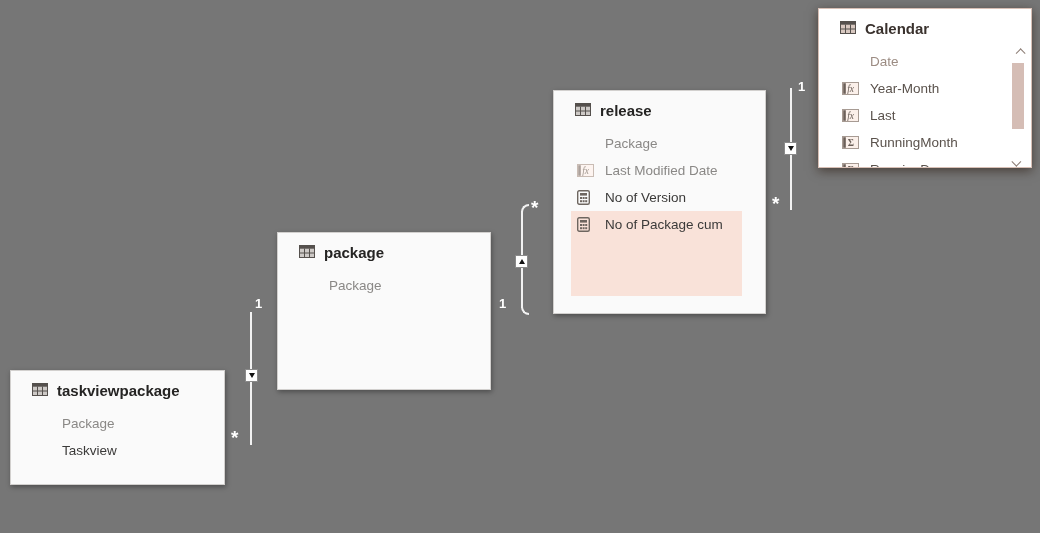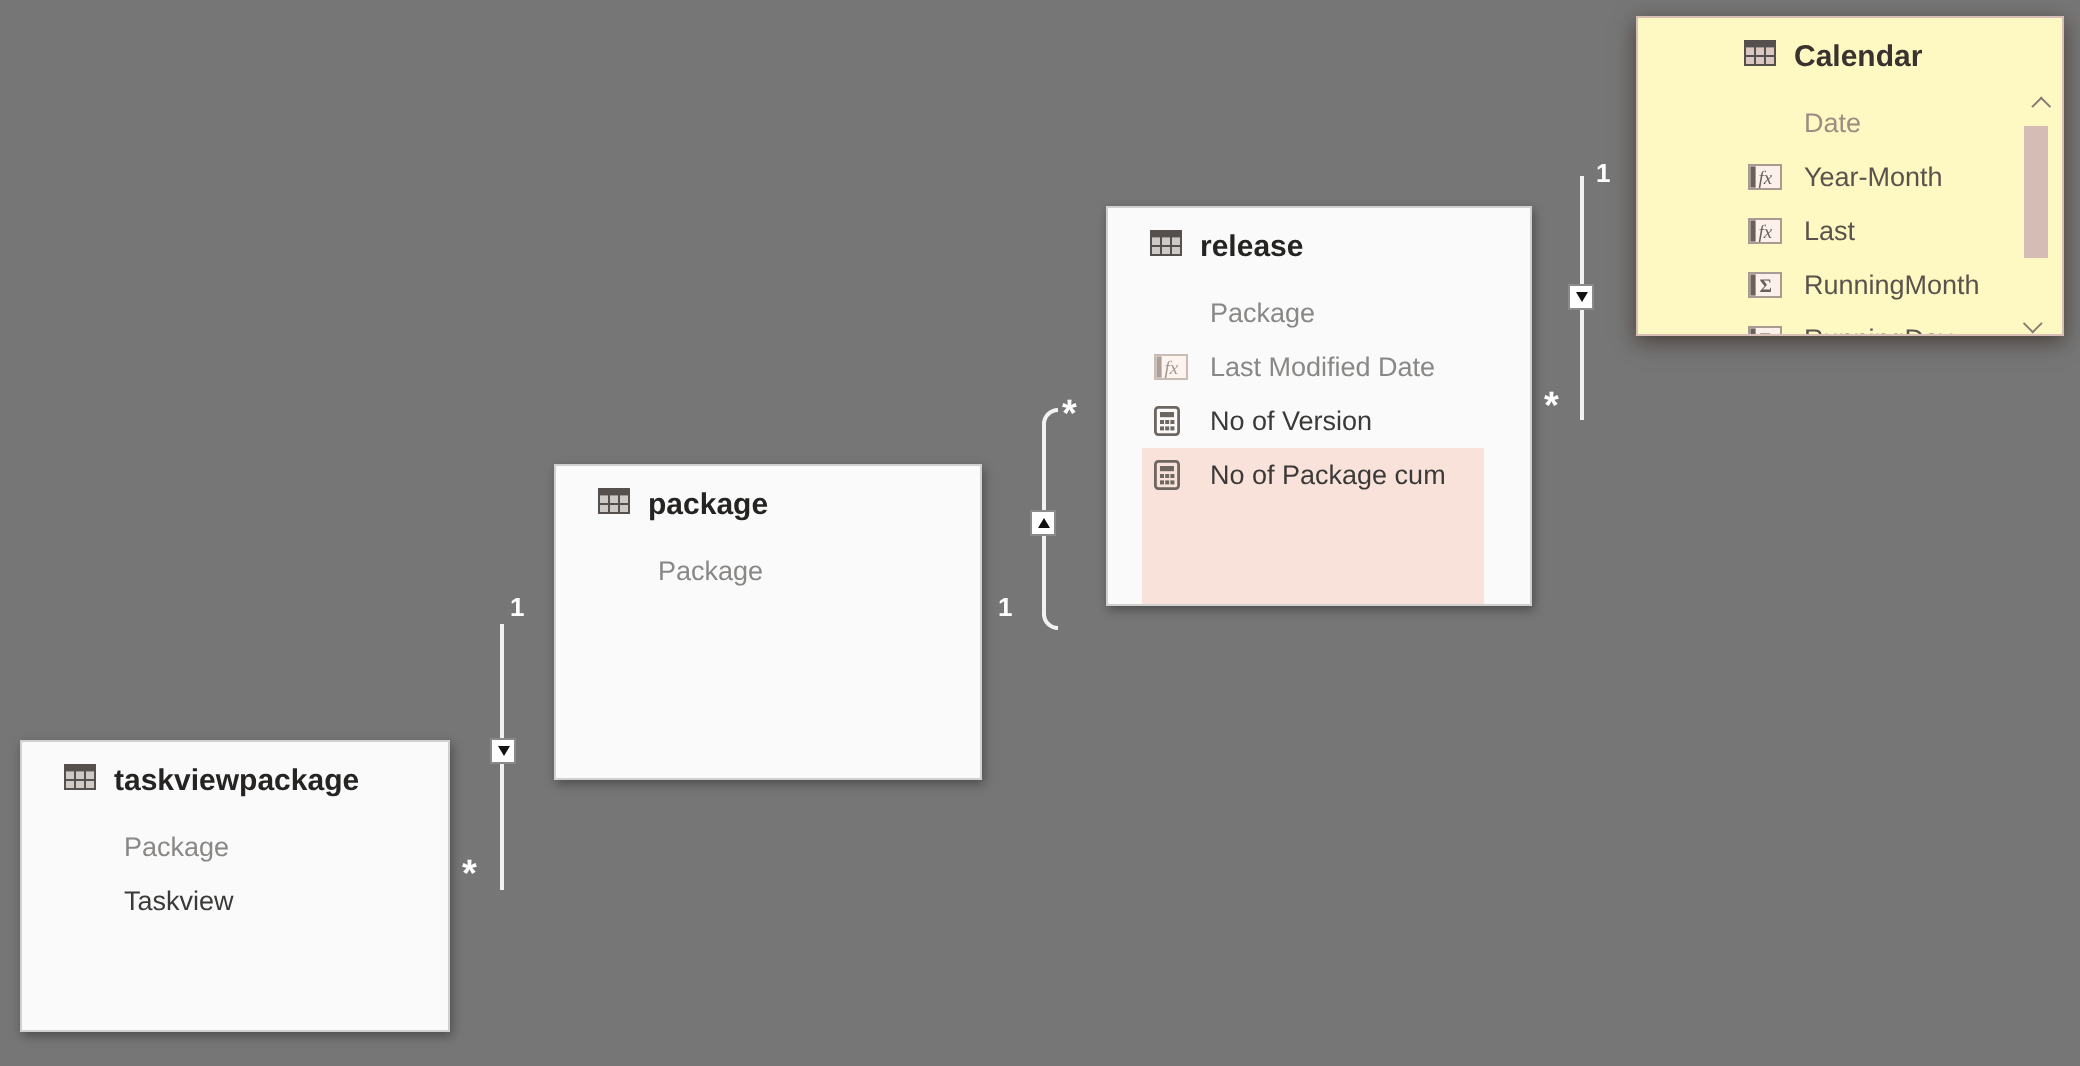--- a/index.html
+++ b/index.html
@@ -7,23 +7,22 @@
     position:relative;width:1040px;height:533px;background:#767676;
     overflow:hidden;font-family:"Liberation Sans",sans-serif;
     -webkit-font-smoothing:antialiased;
   }
   
   .table-card{
     position:absolute;background:#FAFAFA;border:1px solid #D2D0CE;
     box-shadow:1px 2px 5px rgba(0,0,0,0.35);overflow:hidden;box-sizing:border-box;
   }
   .table-card.selected{
-    background:#fef9c3;border:1px solid #D8BFB5;
+    background:#ffffff;border:1px solid #D8BFB5;
     box-shadow:0 3px 10px rgba(35,18,8,0.55);
-    padding-left:32px;
   }
   .table-header{
     display:flex;align-items:center;gap:9px;padding:11px 8px 0 21px;
     font-size:15px;font-weight:700;color:#252423;line-height:18px;white-space:nowrap;
   }
   .selected .table-header{color:#3A322E;}
   .fields{position:relative;margin-top:10px;z-index:1;}
   .field-row{
     height:27px;display:flex;align-items:center;padding-left:23px;
     font-size:13.5px;color:#3B3A39;line-height:18px;white-space:nowrap;position:relative;z-index:1;
@@ -89,21 +88,21 @@
 
   <div>
     <div class="rel-line" style="left:790px;top:88px;height:122px"></div>
     <span class="rel-label one" style="left:798px;top:80px">1</span>
     <span class="rel-label star" style="left:772px;top:196px">*</span>
     <div class="rel-arrow" style="left:784px;top:142px">
         <span class="tri down"></span>
       </div>
   </div>
 
-  <div class="table-card" style="left:10px;top:370px;width:215px;height:146px">
+  <div class="table-card" style="left:10px;top:370px;width:215px;height:115px">
     <div class="table-header">
       <span class="icon-slot">
         <svg width="16" height="13" viewBox="0 0 16 13">
             <rect x="0.5" y="0.5" width="15" height="12" fill="#CDC9C6" stroke="#55504D"></rect>
             <rect x="0.5" y="0.5" width="15" height="3.2" fill="#55504D"></rect>
             <line x1="5.5" y1="3.5" x2="5.5" y2="12.5" stroke="#55504D"></line>
             <line x1="10.5" y1="3.5" x2="10.5" y2="12.5" stroke="#55504D"></line>
             <line x1="0.5" y1="8" x2="15.5" y2="8" stroke="#55504D"></line>
           </svg>
       </span>
@@ -135,21 +134,21 @@
       <span>package</span>
     </div>
     <div class="fields">
       <div class="field-row">
         <span class="icon-slot"></span>
         <span class="muted">Package</span>
       </div>
     </div>
   </div>
 
-  <div class="table-card" style="left:553px;top:103px;width:213px;height:200px">
+  <div class="table-card" style="left:553px;top:90px;width:213px;height:224px">
     <div class="row-highlight"></div>
     <div class="table-header">
       <span class="icon-slot">
         <svg width="16" height="13" viewBox="0 0 16 13">
             <rect x="0.5" y="0.5" width="15" height="12" fill="#CDC9C6" stroke="#55504D"></rect>
             <rect x="0.5" y="0.5" width="15" height="3.2" fill="#55504D"></rect>
             <line x1="5.5" y1="3.5" x2="5.5" y2="12.5" stroke="#55504D"></line>
             <line x1="10.5" y1="3.5" x2="10.5" y2="12.5" stroke="#55504D"></line>
             <line x1="0.5" y1="8" x2="15.5" y2="8" stroke="#55504D"></line>
           </svg>

